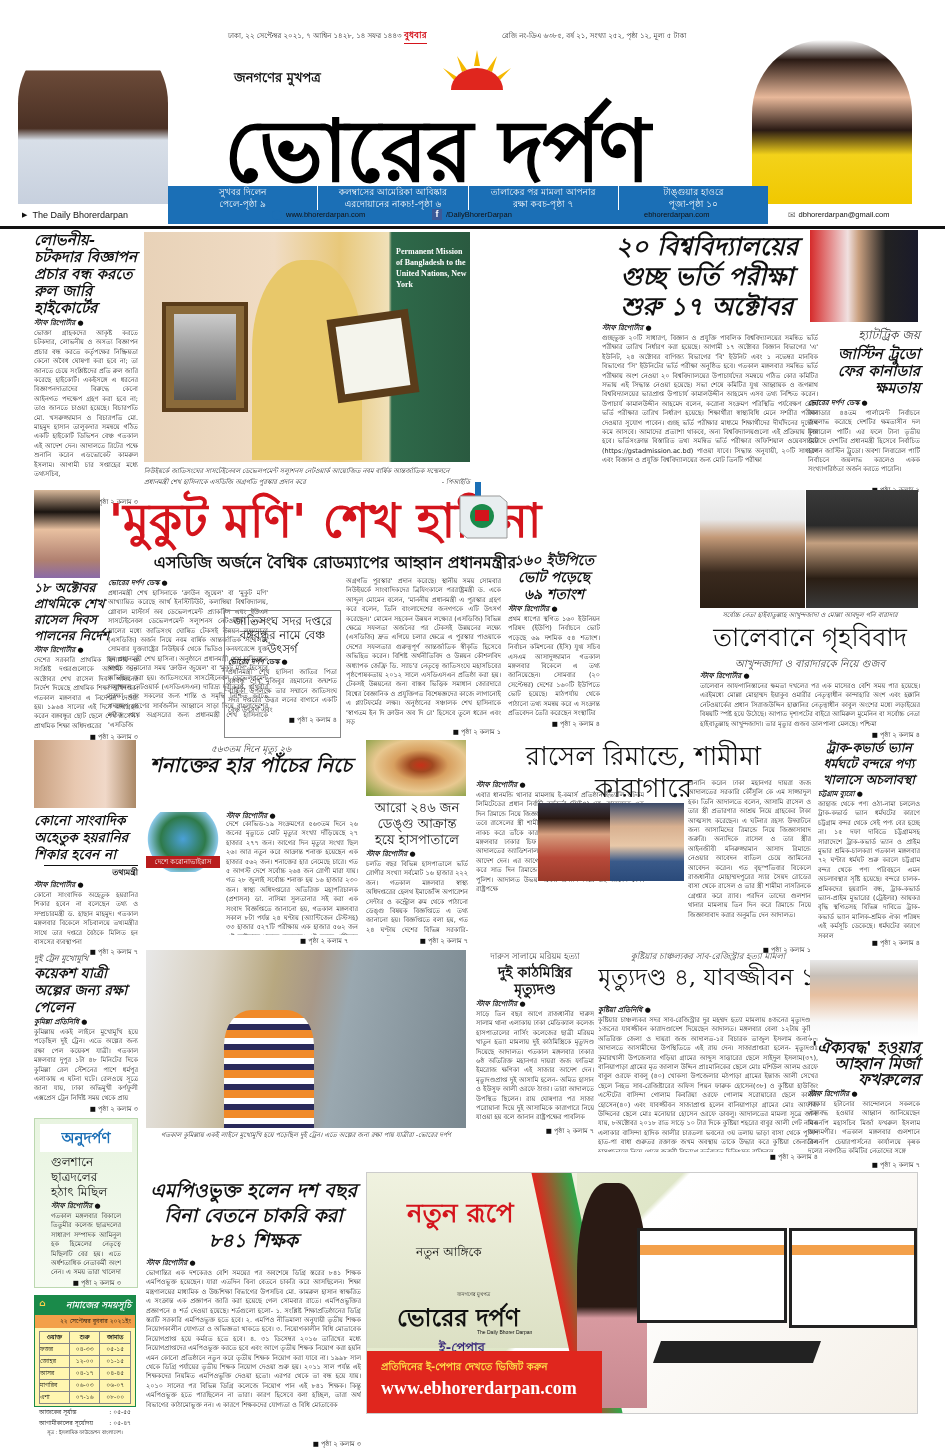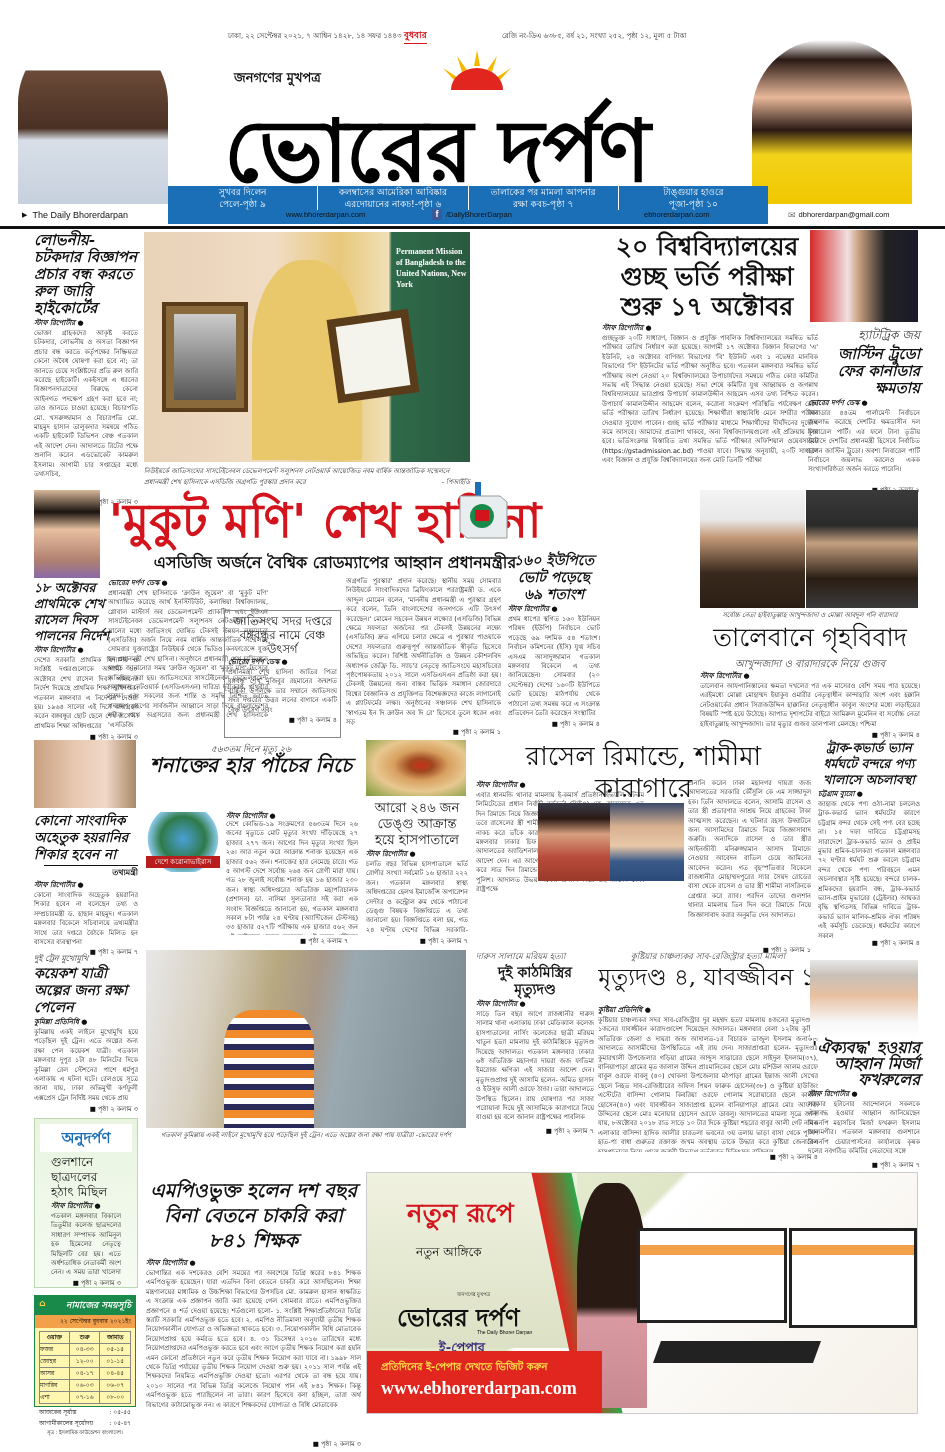--- a/index.html
+++ b/index.html
@@ -102,21 +102,21 @@
       <div style="margin:8px;height:68px;background:#f4f4ec"></div>
     </div>
   <div style="position:absolute;left:252px;top:14px;width:72px;color:#fff;font-size:8px;font-weight:bold;font-family:'Liberation Serif',serif;line-height:11px">Permanent Mission of Bangladesh to the United Nations, New York</div>
 </div>
 <div class="abs caption" style="left:144px;top:466px;width:326px">
   <span>নিউইয়র্কে জাতিসংঘের সাসটেইনেবল ডেভেলপমেন্ট সল্যুশনস নেটওয়ার্ক আয়োজিত নবম বার্ষিক আন্তর্জাতিক সম্মেলনে প্রধানমন্ত্রী শেখ হাসিনাকে এসডিজি অগ্রগতি পুরস্কার প্রদান করে</span>
   <span style="float:right">- পিআইডি</span>
 </div>
 
 <div class="abs" style="left:476px;top:232px;width:342px">
-  <div class="hl" style="font-size:25px;line-height:30px;text-align:center;padding-left:120px">২০ বিশ্ববিদ্যালয়ের গুচ্ছ ভর্তি পরীক্ষা শুরু ১৭ অক্টোবর</div>
+  <div class="hl" style="font-size:25px;line-height:30px;text-align:center;font-style:italic;padding-left:120px">২০ বিশ্ববিদ্যালয়ের গুচ্ছ ভর্তি পরীক্ষা শুরু ১৭ অক্টোবর</div>
 </div>
 <div class="abs" style="left:602px;top:322px;width:216px">
   <div class="byline">স্টাফ রিপোর্টার ●</div>
   <div class="tiny" style="height:147px;overflow:hidden">গুচ্ছভুক্ত ২০টি সাধারণ, বিজ্ঞান ও প্রযুক্তি পাবলিক বিশ্ববিদ্যালয়ের সমন্বিত ভর্তি পরীক্ষার তারিখ নির্ধারণ করা হয়েছে। আগামী ১৭ অক্টোবর বিজ্ঞান বিভাগের 'এ' ইউনিট, ২৪ অক্টোবর বাণিজ্য বিভাগের 'বি' ইউনিট এবং ১ নভেম্বর মানবিক বিভাগের 'সি' ইউনিটের ভর্তি পরীক্ষা অনুষ্ঠিত হবে। গতকাল মঙ্গলবার সমন্বিত ভর্তি পরীক্ষায় অংশ নেওয়া ২০ বিশ্ববিদ্যালয়ের উপাচার্যদের সমন্বয়ে গঠিত কোর কমিটির সভায় এই সিদ্ধান্ত নেওয়া হয়েছে। সভা শেষে কমিটির যুগ্ম আহ্বায়ক ও জগন্নাথ বিশ্ববিদ্যালয়ের ভারপ্রাপ্ত উপাচার্য কামালউদ্দীন আহমেদ এসব তথ্য নিশ্চিত করেন। উপাচার্য কামালউদ্দীন আহমেদ বলেন, করোনা সংক্রমণ পরিস্থিতি পর্যবেক্ষণ রেখে ভর্তি পরীক্ষার তারিখ নির্ধারণ হয়েছে। শিক্ষার্থীরা স্বাস্থ্যবিধি মেনে সশরীর পরীক্ষা দেওয়ার সুযোগ পাবেন। গুচ্ছ ভর্তি পরীক্ষার মাধ্যমে শিক্ষার্থীদের দীর্ঘদিনের দুর্ভোগ কমে আসবে। আমাদের প্রত্যাশা থাকবে, অন্য বিশ্ববিদ্যালয়গুলো এই প্রক্রিয়ায় যুক্ত হবে। ভর্তিসংক্রান্ত বিস্তারিত তথ্য সমন্বিত ভর্তি পরীক্ষার অফিশিয়াল ওয়েবসাইটে (https://gstadmission.ac.bd) পাওয়া যাবে। সিদ্ধান্ত অনুযায়ী, ২০টি সাধারণ এবং বিজ্ঞান ও প্রযুক্তি বিশ্ববিদ্যালয়ের জন্য মোট তিনটি পরীক্ষা</div>
 </div>
 
 <div class="abs photo" style="left:810px;top:230px;width:108px;height:92px;background:linear-gradient(90deg,#d62b2b 0%,#f0e0e0 35%,#c9a080 45%,#222 70%,#1a1a2a 100%)"></div>
 <div class="abs" style="left:808px;top:326px;width:112px">
   <div style="font-size:12px;font-style:italic;color:#333;text-align:right">হ্যাটট্রিক জয়</div>
   <div class="hl" style="font-size:15px;line-height:17px;text-align:right;font-style:italic">জাস্টিন ট্রুডো ফের কানাডার ক্ষমতায়</div>
@@ -227,21 +227,21 @@
   <div class="byline">কুমিল্লা প্রতিনিধি ●</div>
   <div class="tiny" style="height:76px;overflow:hidden">কুমিল্লায় একই লাইনে মুখোমুখি হয়ে পড়েছিল দুই ট্রেন। এতে অল্পের জন্য রক্ষা পেল কয়েকশ যাত্রী। গতকাল মঙ্গলবার দুপুর ১টা ৪৮ মিনিটের দিকে কুমিল্লা রেল স্টেশনের পাশে ধর্মপুর এলাকায় এ ঘটনা ঘটে। রেলওয়ে সূত্রে জানা যায়, ঢাকা অভিমুখী কর্ণফুলী এক্সপ্রেস ট্রেন নির্দিষ্ট সময় থেকে প্রায়</div>
   <div class="jump" style="text-align:right">■ পৃষ্ঠা ২ কলাম ৩</div>
 </div>
 <div class="abs photo" style="left:146px;top:950px;width:320px;height:178px;background:linear-gradient(100deg,#e8e8e8 0%,#d8d0c0 20%,#b8a880 38%,#a89888 50%,#9aa8b0 60%,#8a98a0 80%,#7a8890 100%)">
   <div style="position:absolute;left:78px;top:60px;width:90px;height:118px;background:repeating-linear-gradient(180deg,#f08a2a 0,#f08a2a 8px,#fff 8px,#fff 14px,#2a2a5a 14px,#2a2a5a 20px);border-radius:30% 30% 0 0"></div>
 </div>
 <div class="abs caption" style="left:146px;top:1130px;width:320px;text-align:center">গতকাল কুমিল্লায় একই লাইনে মুখোমুখি হয়ে পড়েছিল দুই ট্রেন। এতে অল্পের জন্য রক্ষা পায় যাত্রীরা -ভোরের দর্পণ</div>
 
 <div class="abs" style="left:476px;top:950px;width:118px">
-  <div style="font-size:8.5px;font-style:italic;color:#444;">দারুস সালামে মরিয়ম হত্যা</div>
+  <div style="font-size:8.5px;color:#444;text-align:center">দারুস সালামে মরিয়ম হত্যা</div>
   <div class="hl" style="font-size:14px;line-height:17px;text-align:center">দুই কাঠমিস্ত্রির মৃত্যুদণ্ড</div>
   <div class="byline">স্টাফ রিপোর্টার ●</div>
   <div class="tiny" style="height:116px;overflow:hidden">সাড়ে তিন বছর আগে রাজধানীর দারুস সালাম থানা এলাকায় ঢাকা মেডিক্যাল কলেজ হাসপাতালের নার্সিং কলেজের ছাত্রী মরিয়ম খাতুন হত্যা মামলায় দুই কাঠমিস্ত্রিকে মৃত্যুদণ্ড দিয়েছে আদালত। গতকাল মঙ্গলবার ঢাকার ৬ষ্ঠ অতিরিক্ত মহানগর দায়রা জজ ফাতিমা ইমরোজ ক্ষণিকা এই সাজার আদেশ দেন। মৃত্যুদণ্ডপ্রাপ্ত দুই আসামি হলেন- অমিত হাসান ও ইউসুফ আলী ওরফে ঠান্ডা। তারা আদালতে উপস্থিত ছিলেন। রায় ঘোষণার পর সাজা পরোয়ানা দিয়ে দুই আসামিকে কারাগারে নিয়ে যাওয়া হয় বলে জানান রাষ্ট্রপক্ষের পাবলিক</div>
   <div class="jump" style="text-align:right">■ পৃষ্ঠা ২ কলাম ৭</div>
 </div>
 
 <div class="abs" style="left:598px;top:950px;width:220px;font-size:8.5px;font-style:italic;color:#444;text-align:center">কুষ্টিয়ার চাঞ্চল্যকর সাব-রেজিস্ট্রার হত্যা মামলা</div>
 <div class="abs hl" style="left:592px;top:962px;width:230px;font-size:23px;line-height:30px;text-align:center;font-weight:normal">মৃত্যুদণ্ড ৪, যাবজ্জীবন ১</div>
 <div class="abs" style="left:598px;top:1004px;width:220px">
   <div class="byline">কুষ্টিয়া প্রতিনিধি ●</div>

